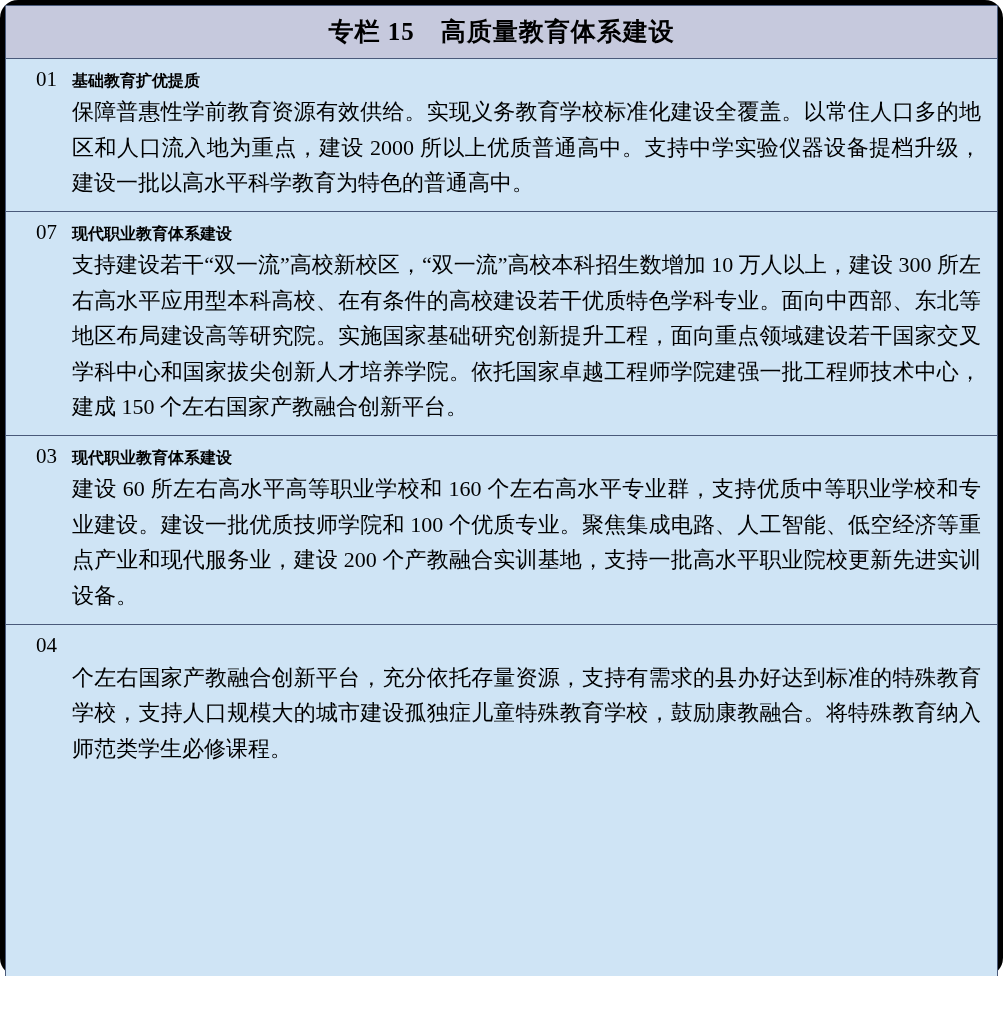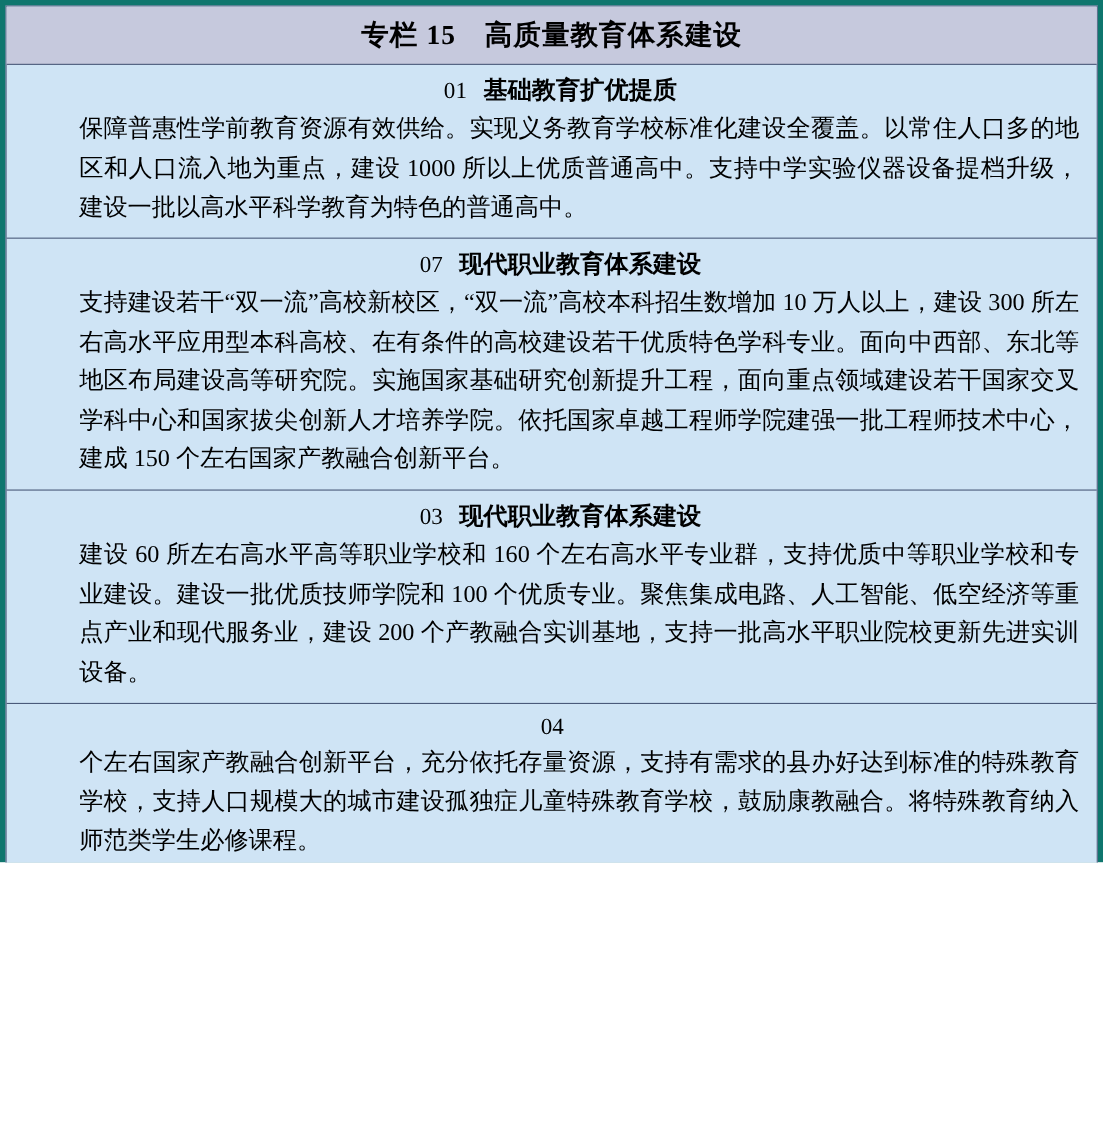--- a/index.html
+++ b/index.html
@@ -5,24 +5,25 @@
   html, body {
     margin: 0;
     padding: 0;
     background: #ffffff;
   }
   body {
     font-family: "Liberation Serif", "DejaVu Serif", serif;
   }
   .page {
     width: 1003px;
-    height: 784px;
+    height: 976px;
     box-sizing: border-box;
     position: relative;
-    background: #0f766e;
+    background: #000000;
+    border-radius: 18px;
   }
   .box {
     position: absolute;
     left: 5px;
     top: 5px;
     width: 993px;
     height: 1010px;
     box-sizing: border-box;
     border: 1px solid #4a5a7a;
     background: #cfe4f5;
@@ -54,32 +55,31 @@
     padding: 8px 14px 10px 14px;
     box-sizing: border-box;
   }
   .item:last-child {
     border-bottom: none;
   }
   .item-head {
     display: flex;
     align-items: baseline;
     margin-bottom: 2px;
-    justify-content: center;
   }
   .item-num {
     flex: 0 0 auto;
     width: 52px;
     font-size: 21px;
     color: #000;
     padding-left: 16px;
     box-sizing: border-box;
   }
   .item-title {
-    font-size: 22px;
+    font-size: 16px;
     font-weight: bold;
     color: #000;
   }
   .item-body {
     font-size: 22px;
     line-height: 1.62;
     color: #000;
     margin-left: 52px;
     text-align: justify;
     text-justify: inter-ideograph;
@@ -96,21 +96,21 @@
       <span>专栏 15</span><span class="gap"></span><span>高质量教育体系建设</span>
     </div>
 
     <div class="items">
 
       <div class="item">
         <div class="item-head">
           <div class="item-num">01</div>
           <div class="item-title">基础教育扩优提质</div>
         </div>
-        <div class="item-body">保障普惠性学前教育资源有效供给。实现义务教育学校标准化建设全覆盖。以常住人口多的地区和人口流入地为重点，建设 1000 所以上优质普通高中。支持中学实验仪器设备提档升级，建设一批以高水平科学教育为特色的普通高中。</div>
+        <div class="item-body">保障普惠性学前教育资源有效供给。实现义务教育学校标准化建设全覆盖。以常住人口多的地区和人口流入地为重点，建设 2000 所以上优质普通高中。支持中学实验仪器设备提档升级，建设一批以高水平科学教育为特色的普通高中。</div>
       </div>
 
       <div class="item">
         <div class="item-head">
           <div class="item-num">07</div>
           <div class="item-title">现代职业教育体系建设</div>
         </div>
         <div class="item-body">支持建设若干“双一流”高校新校区，“双一流”高校本科招生数增加 10 万人以上，建设 300 所左右高水平应用型本科高校、在有条件的高校建设若干优质特色学科专业。面向中西部、东北等地区布局建设高等研究院。实施国家基础研究创新提升工程，面向重点领域建设若干国家交叉学科中心和国家拔尖创新人才培养学院。依托国家卓越工程师学院建强一批工程师技术中心，建成 150 个左右国家产教融合创新平台。</div>
       </div>
 

